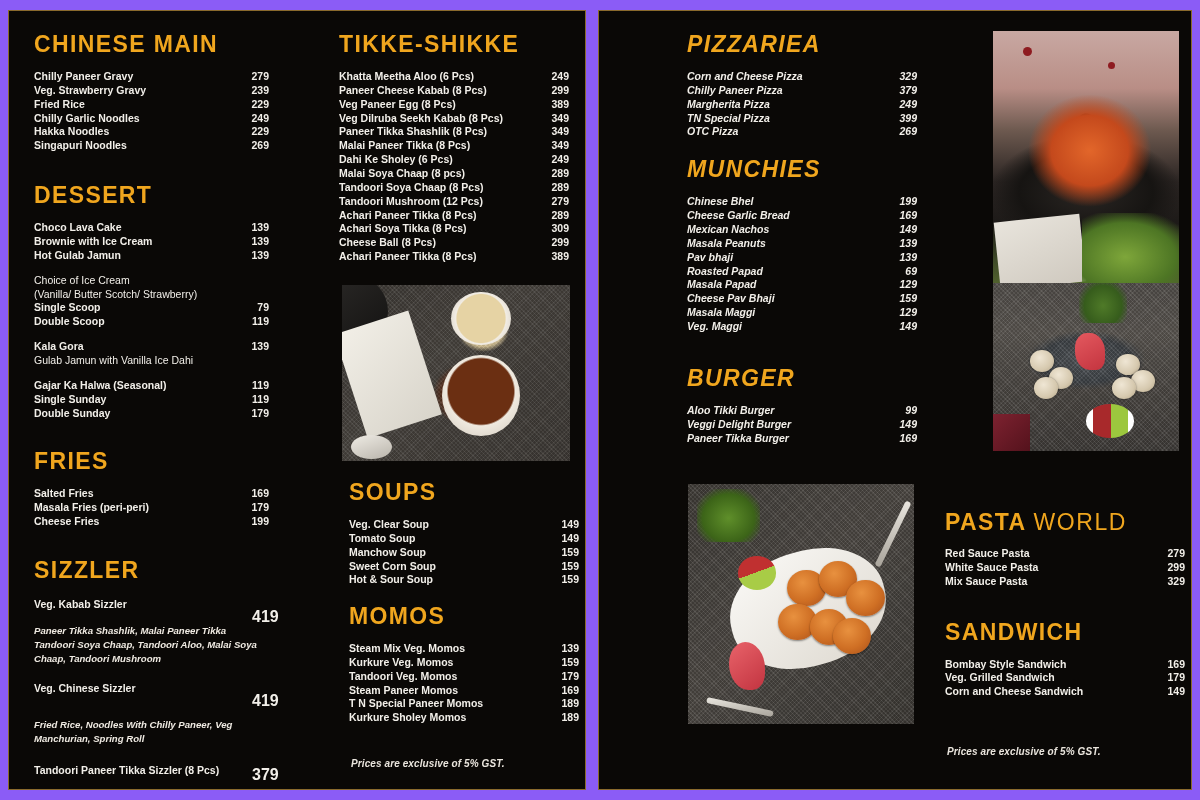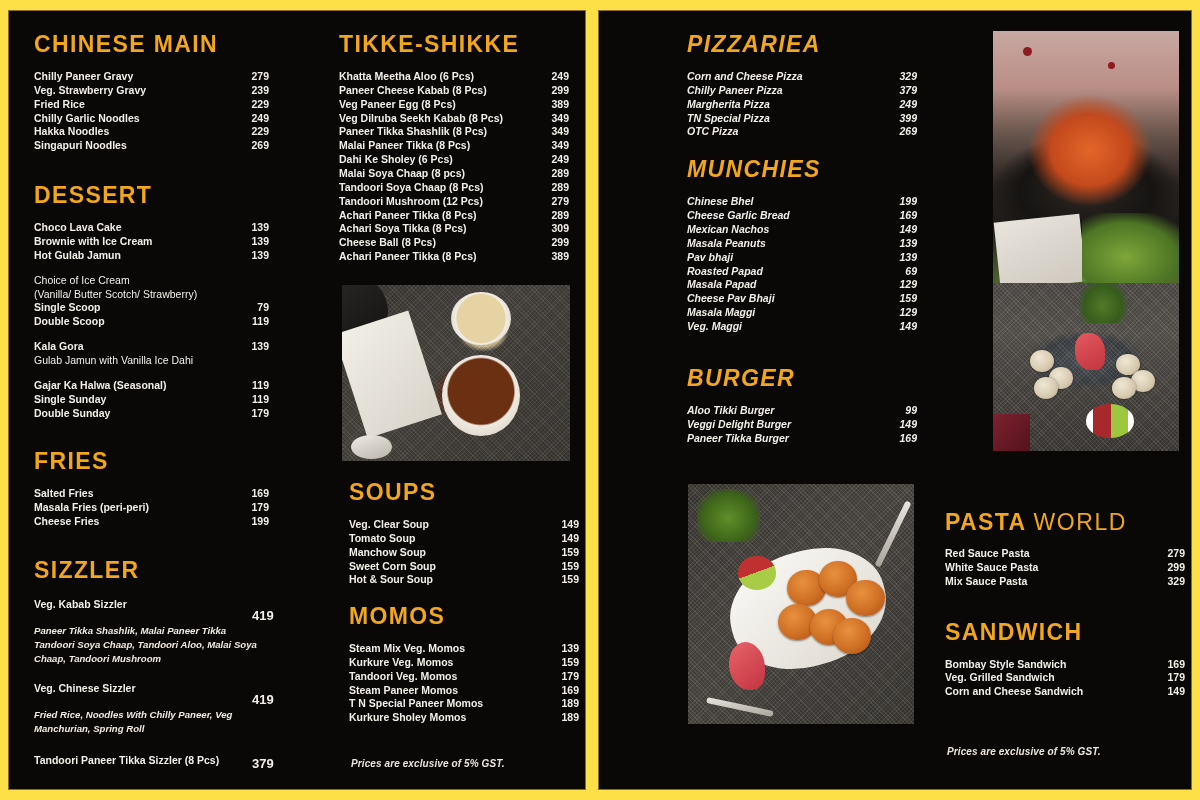--- a/index.html
+++ b/index.html
@@ -2,21 +2,21 @@
 <html><head>
 <meta charset="utf-8">
 <style>
   * { box-sizing: border-box; margin: 0; padding: 0; }
   html, body {
     width: 1200px; height: 800px;
     background: #0a0806;
     font-family: "Liberation Sans", sans-serif;
     overflow: hidden;
   }
-  .spread { position: relative; width: 1200px; height: 800px; display: flex; background: #fde047; }
+  .spread { position: relative; width: 1200px; height: 800px; display: flex; background: #8b5cf6; }
 
   .page {
     position: relative;
     background: #0a0806;
     border: 1px solid #8a6a2d;
     overflow: hidden;
   }
   .page-left  { position: absolute; left: 8px;   top: 10px; width: 578px; height: 780px; }
   .page-right { position: absolute; left: 598px; top: 10px; width: 594px; height: 780px; }
 
@@ -52,21 +52,21 @@
   }
   .desc {
     color: #efeae2; font-size: 9.6px; font-weight: bold; font-style: italic;
     line-height: 1.45; margin-top: 9px;
   }
   .sizzler-row {
     position: relative; color: #f2efe9; font-size: 10.5px; font-weight: bold;
     margin-top: 16px;
   }
   .sizzler-row .pr {
-    position: absolute; left: 218px; top: 10px; font-size: 13px;
+    position: absolute; left: 218px; top: 10px; font-size: 16px;
   }
   .note {
     color: #eae5dd; font-size: 10px; font-style: italic; font-weight: bold;
     letter-spacing: 0.01em;
   }
 
   
   .photo { position: absolute; overflow: hidden; background: #151210; }
   .photo .inner { position: absolute; inset: 0; }
 
@@ -337,21 +337,21 @@
 
         <div class="sizzler-row" style="">
           <span>Veg. Kabab Sizzler</span>
           <span class="pr">419</span>
           <div class="desc" style="margin-top:14px;">Paneer Tikka Shashlik, Malai Paneer Tikka Tandoori Soya Chaap, Tandoori Aloo, Malai Soya Chaap, Tandoori Mushroom</div>
         </div>
 
         <div class="sizzler-row" style="margin-top:16px;">
           <span>Veg. Chinese Sizzler</span>
           <span class="pr">419</span>
-          <div class="desc" style="margin-top:14px;">Fried Rice, Noodles With Chilly Paneer, Veg Manchurian, Spring Roll</div>
+          <div class="desc" style="margin-top:24px;">Fried Rice, Noodles With Chilly Paneer, Veg Manchurian, Spring Roll</div>
         </div>
 
         <div class="sizzler-row" style="margin-top:18px;">
           <span>Tandoori Paneer Tikka Sizzler (8 Pcs)</span>
           <span class="pr" style="top:2px;">379</span>
         </div>
 
         <div class="sizzler-row" style="margin-top:22px;">
           <span>Tandoori Soya Chaap Sizzler (8 Pcs)</span>
           

